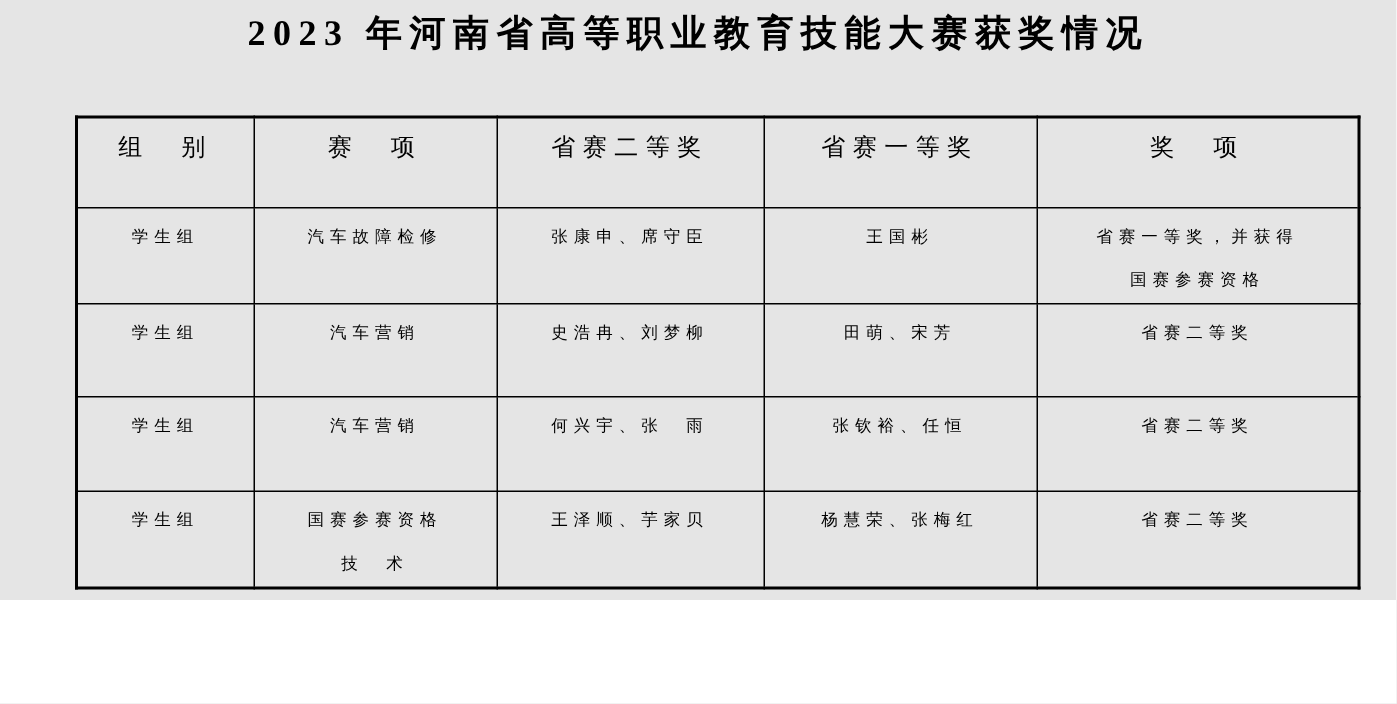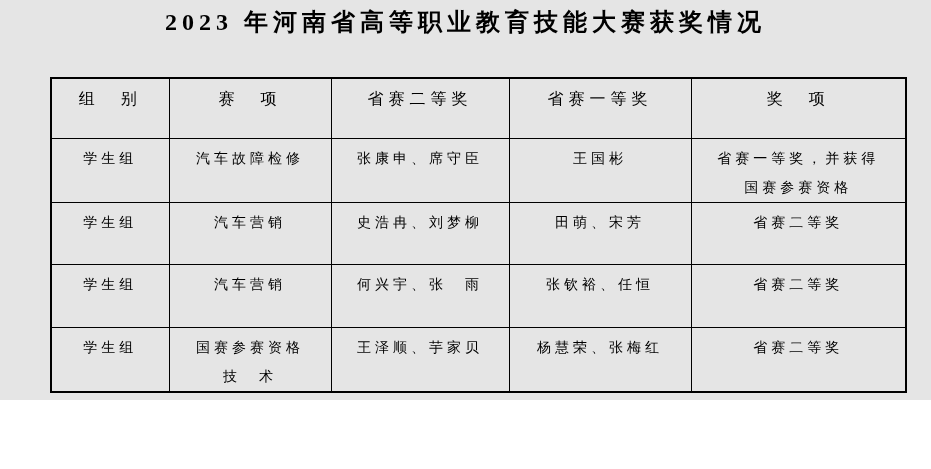--- a/index.html
+++ b/index.html
@@ -41,21 +41,21 @@
   table.awards col.c2 { width: 162px; }
   table.awards col.c3 { width: 178px; }
   table.awards col.c4 { width: 182px; }
   table.awards col.c5 { width: 215px; }
   table.awards th,
   table.awards td {
     border: 1px solid #000000;
     text-align: center;
     vertical-align: top;
     padding: 5px 2px 0 2px;
-    font-size: 14px;
+    font-size: 11px;
     line-height: 29px;
     letter-spacing: 4px;
     white-space: pre-line;
     overflow: hidden;
   }
   table.awards th {
     font-weight: normal;
     font-size: 16px;
     letter-spacing: 5px;
   }

